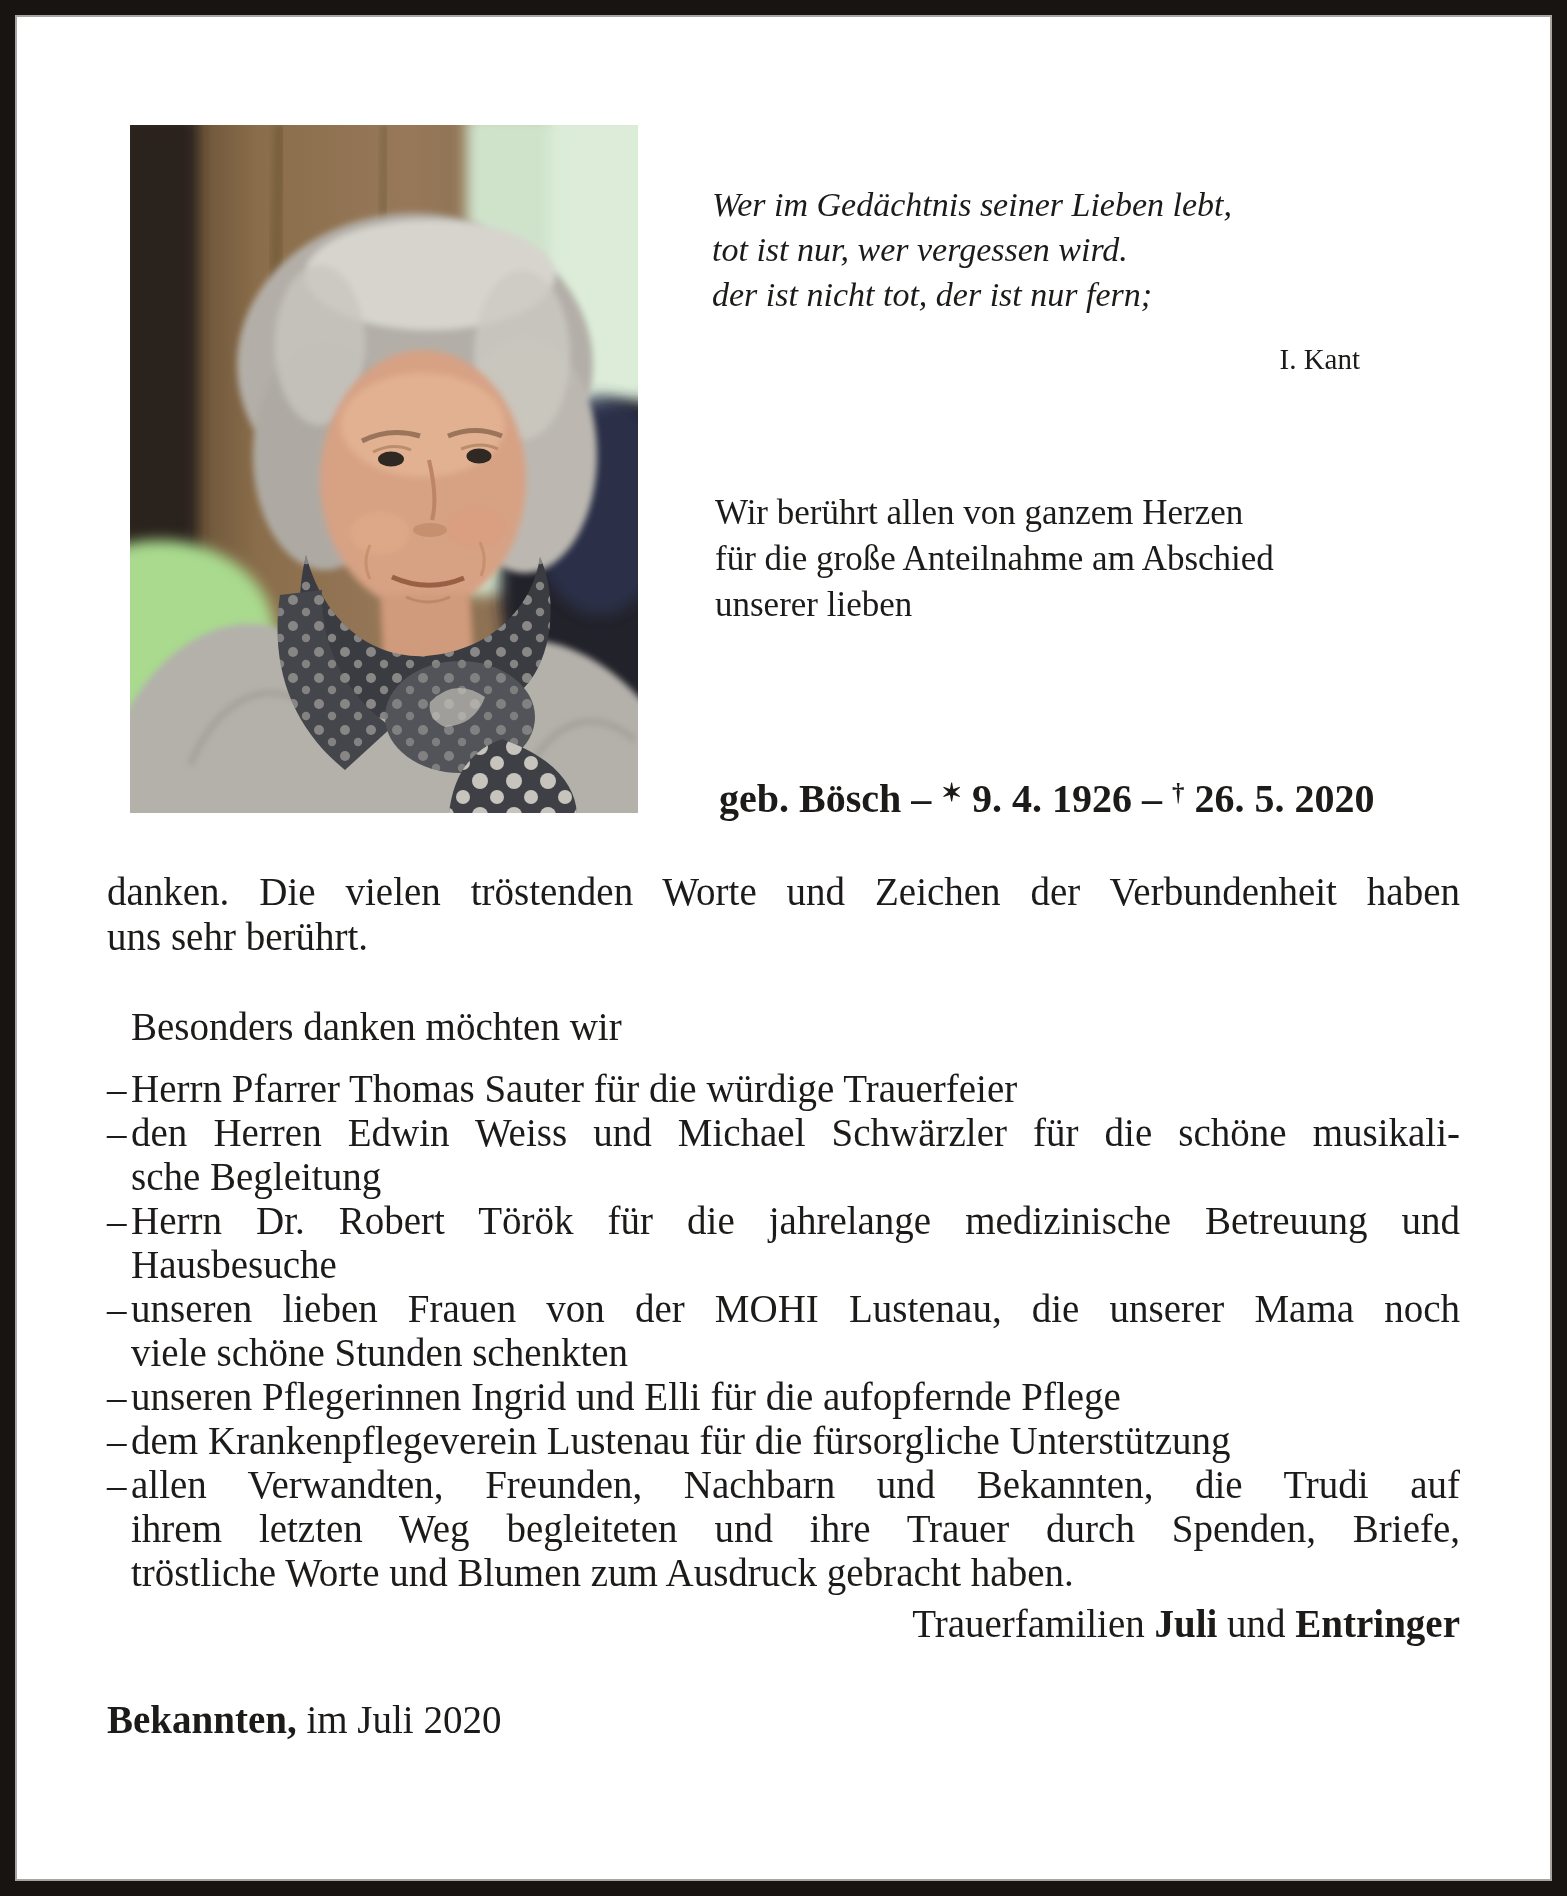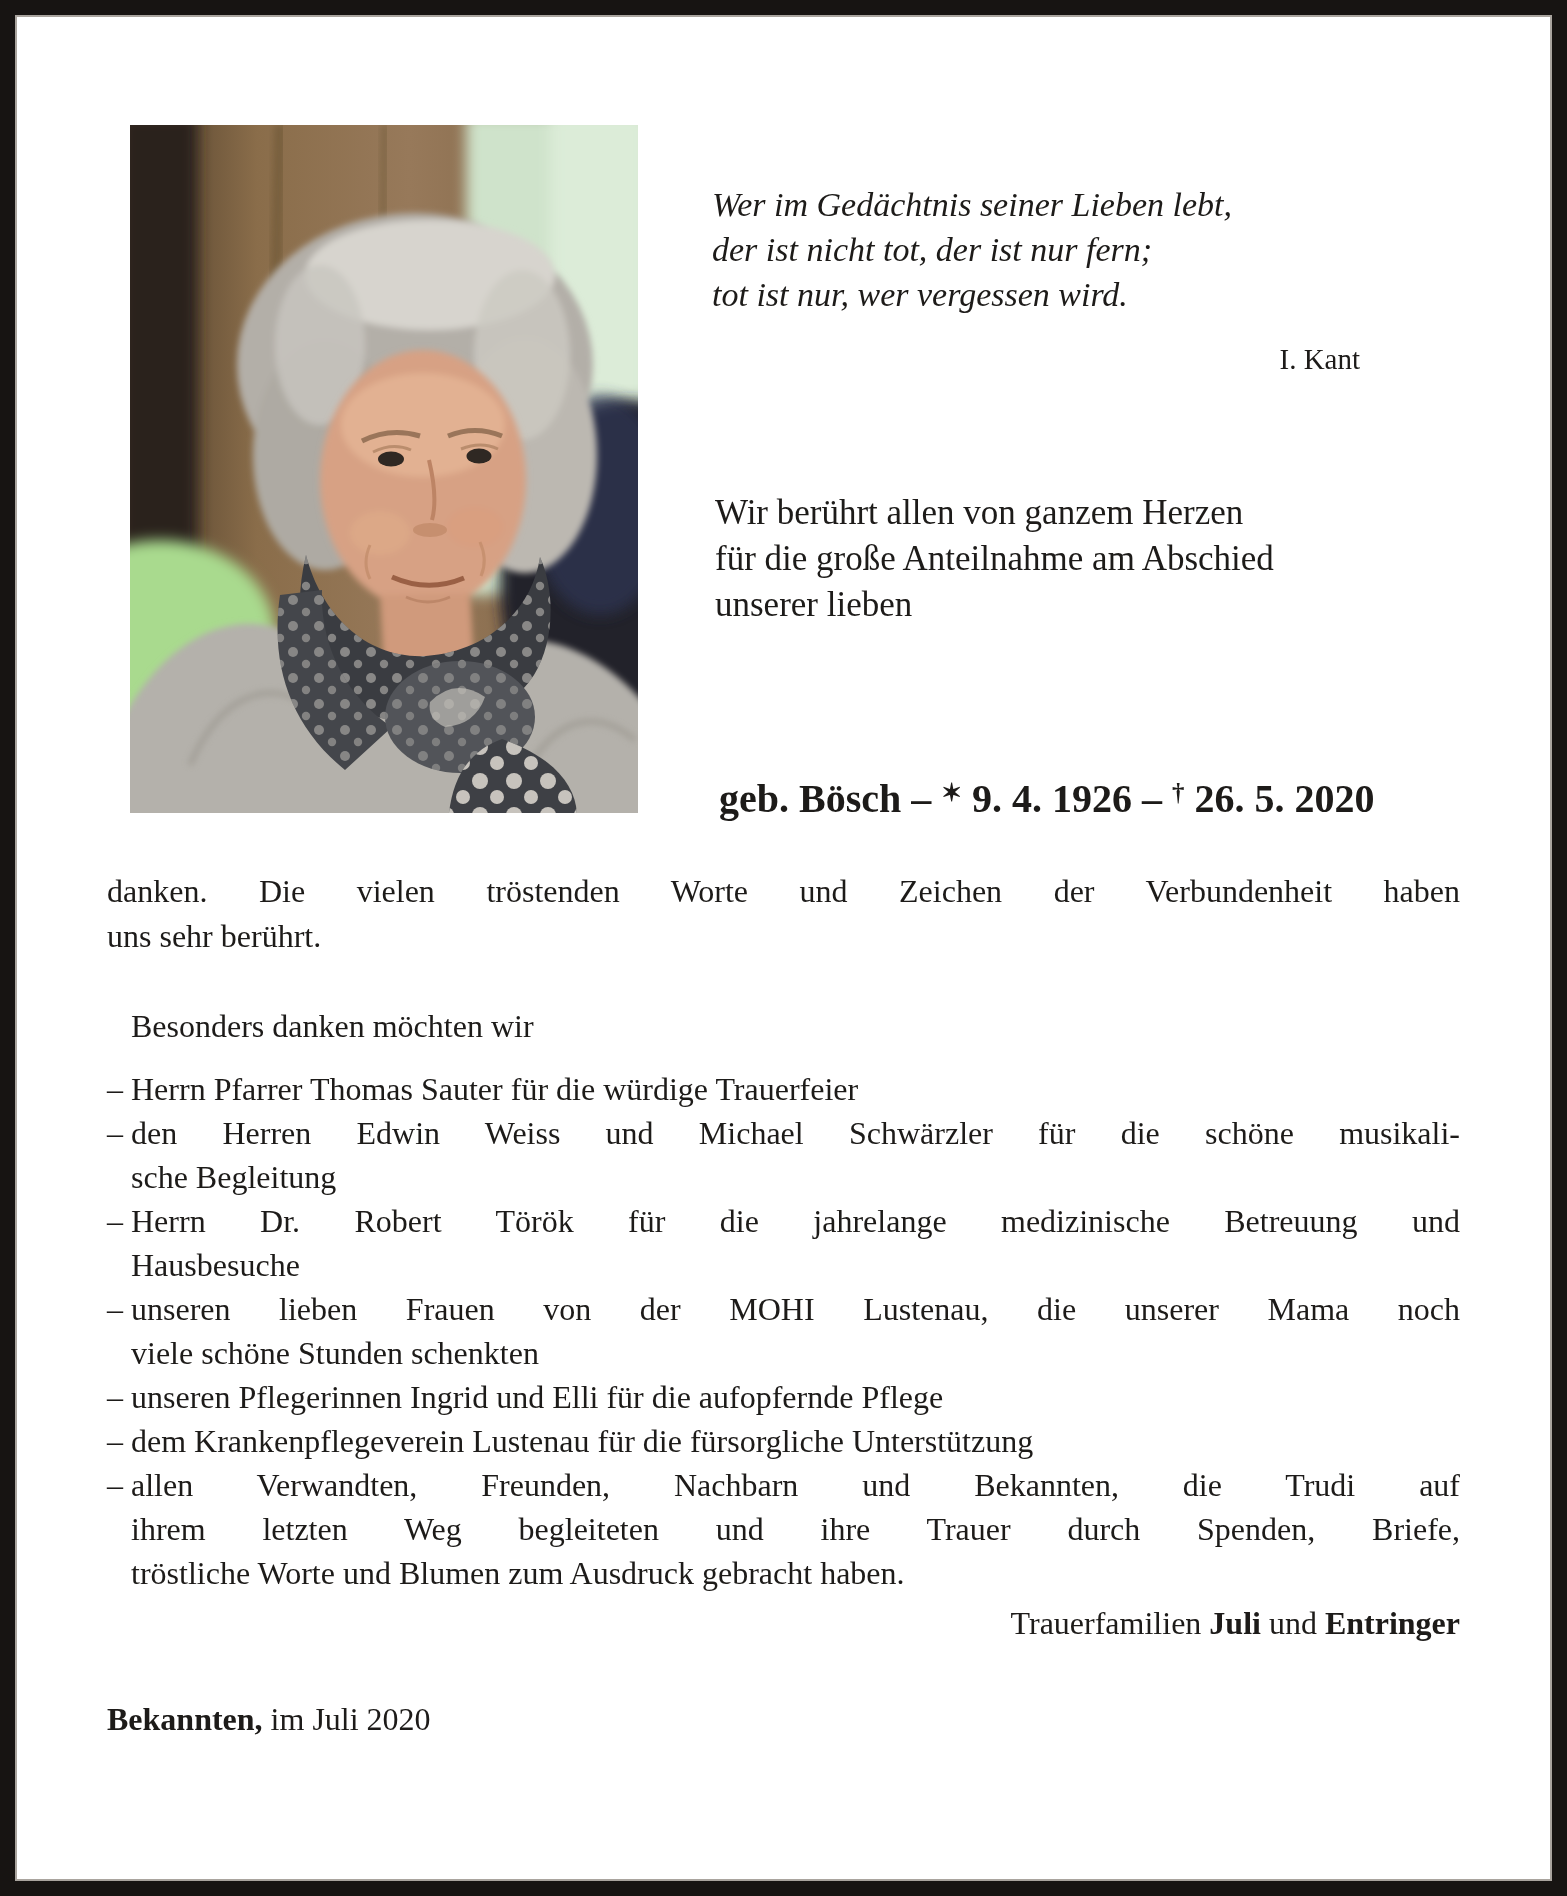--- a/index.html
+++ b/index.html
@@ -72,21 +72,21 @@
     white-space: nowrap;
   }
   .vital-sym { font-size: 0.62em; vertical-align: 0.45em; }
 
   
   .body-block {
     position: absolute;
     left: 92px;
     top: 854px;
     width: 1353px;
-    font-size: 32px;
+    font-size: 39px;
     line-height: 45px;
   }
   .tline { display: block; }
   [data-justify] .tline.fill { text-align: justify; text-align-last: justify; }
 
   .thanks-heading { margin-top: 45px; margin-left: 24px; }
   .thanks-list { margin-top: 18px; line-height: 44px; }
   .thanks-item { position: relative; padding-left: 24px; }
   .thanks-item .dash { position: absolute; left: 0; top: 0; }
 
@@ -182,22 +182,22 @@
         <path d="M 300 577 q 25 -25 55 -5 q -10 28 -40 30 q -18 -8 -15 -25 Z" fill="#c9c6bf" opacity="0.65"></path>
         <path d="M 372 614 C 425 632 452 665 446 700 L 318 700 C 320 657 336 627 372 614 Z" fill="#3e4045"></path>
         <path d="M 372 614 C 425 632 452 665 446 700 L 318 700 C 320 657 336 627 372 614 Z" fill="url(#dotsBig)" opacity="0.9"></path>
       </g>
     </svg>
   </div>
 
   <div class="quote-block">
     <div>
         <div class="tline fill">Wer im Gedächtnis seiner Lieben lebt,</div>
+        <div class="tline">tot ist nur, wer vergessen wird.</div>
         <div class="tline fill">der ist nicht tot, der ist nur fern;</div>
-        <div class="tline">tot ist nur, wer vergessen wird.</div>
       </div>
     <div class="quote-attribution">I. Kant</div>
   </div>
 
   <div class="intro-block">
       <div class="tline fill">Wir berührt allen von ganzem Herzen</div>
       <div class="tline fill">für die große Anteilnahme am Abschied</div>
       <div class="tline">unserer lieben</div>
     </div>
 

